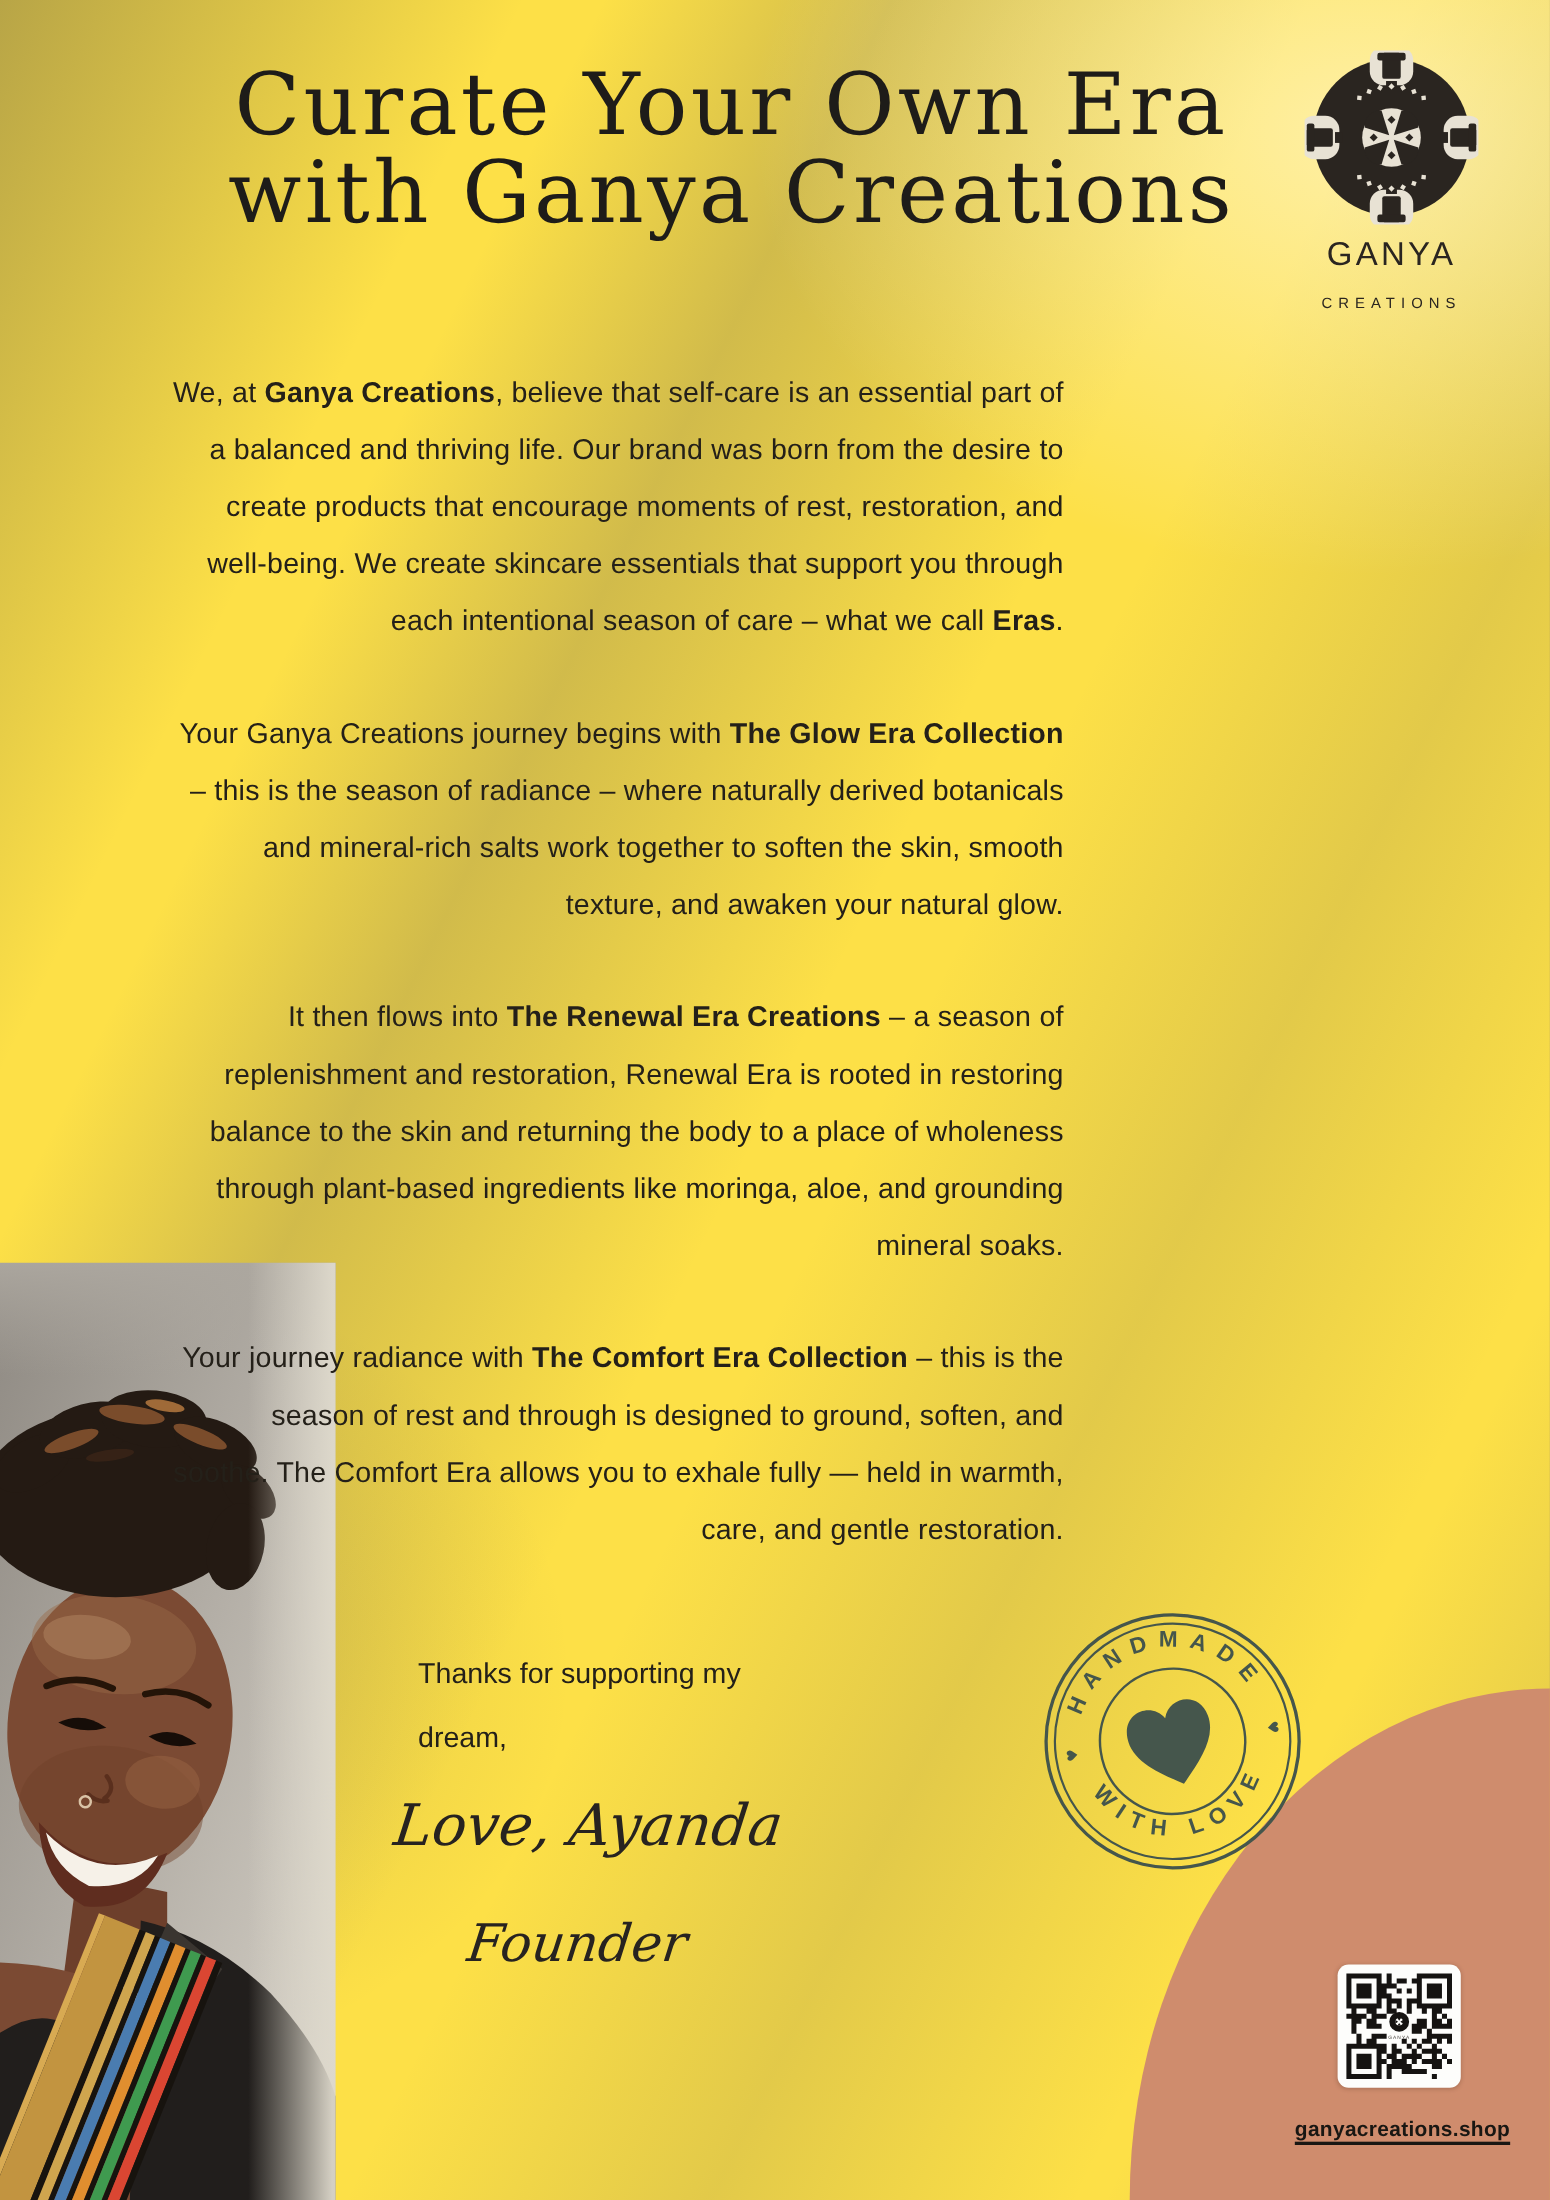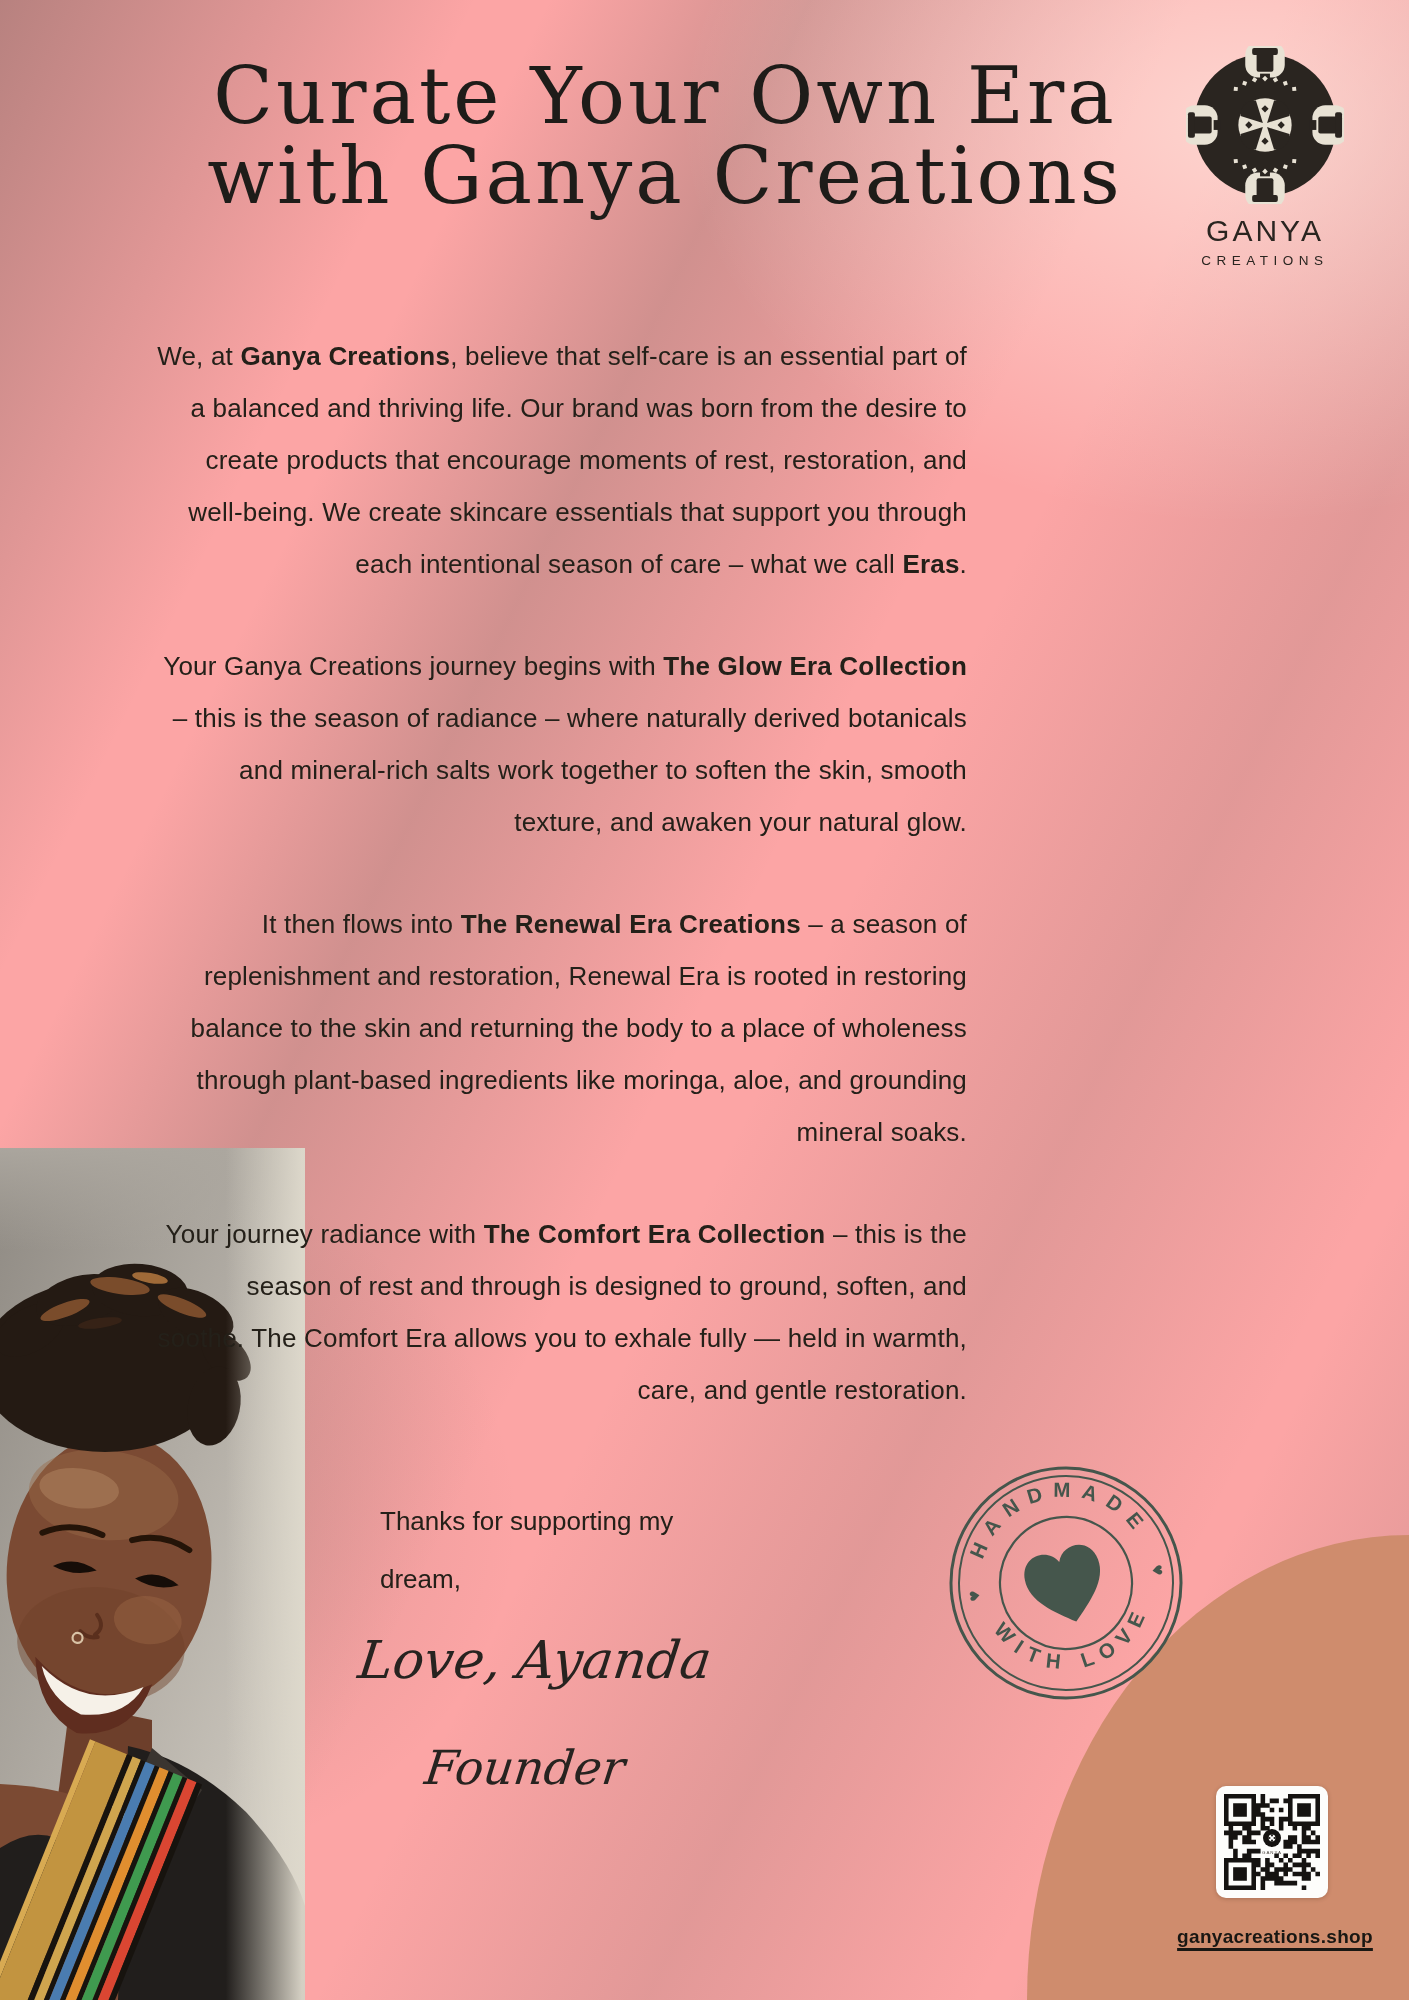--- a/index.html
+++ b/index.html
@@ -1,39 +1,39 @@
 <!DOCTYPE html>
 <html><head>
 <meta charset="utf-8">
 <style>
   html,body{margin:0;padding:0;background:#6e6a64;}
   .page{
     position:relative;width:1409px;height:2000px;margin:0 auto;
-    background:#fca5a5;overflow:hidden;
+    background:#fde047;overflow:hidden;
     font-family:"Liberation Sans",sans-serif;color:#23201b;
   }
   
   .shadows{
     position:absolute;inset:0;z-index:1;pointer-events:none;
     background:
       radial-gradient(900px 650px at 88% 6%, rgba(255,252,242,.55), rgba(255,252,242,0) 62%),
       linear-gradient(116deg, rgba(80,76,70,.40) 0%, rgba(80,76,70,0) 20%),
       linear-gradient(116deg, rgba(0,0,0,0) 23%, rgba(95,91,84,.28) 34%, rgba(0,0,0,0) 50%),
       linear-gradient(116deg, rgba(0,0,0,0) 54%, rgba(95,91,84,.17) 68%, rgba(0,0,0,0) 82%),
       linear-gradient(116deg, rgba(0,0,0,0) 83%, rgba(95,91,84,.20) 96%),
       radial-gradient(620px 520px at 6% 76%, rgba(90,85,78,.22), rgba(90,85,78,0) 70%);
   }
   .title{
     position:absolute;z-index:3;left:95px;top:56px;width:1140px;text-align:center;
     font-family:"DejaVu Serif",serif;font-weight:400;color:#1e1c19;
     font-size:78px;line-height:80px;letter-spacing:3px;
   }
   .logo{position:absolute;z-index:3;left:1163px;top:46px;width:204px;text-align:center;color:#2a2520;}
   .logo .brand{font-size:30px;letter-spacing:3px;font-weight:500;margin-top:6px;}
-  .logo .brand-sub{font-size:13.5px;letter-spacing:5.5px;font-weight:400;margin-top:5px;}
+  .logo .brand-sub{font-size:13.5px;letter-spacing:5.5px;font-weight:400;margin-top:19px;}
   .body-copy{
     position:absolute;z-index:3;left:155px;top:330px;width:812px;text-align:right;
     font-size:26px;line-height:52px;letter-spacing:.2px;color:#242019;
   }
   .body-copy p{margin:0 0 50px 0;}
   .body-copy .b{font-weight:700;}
   .thanks{
     position:absolute;z-index:3;left:380px;top:1492px;width:330px;
     font-size:26px;line-height:58px;color:#242019;
   }

